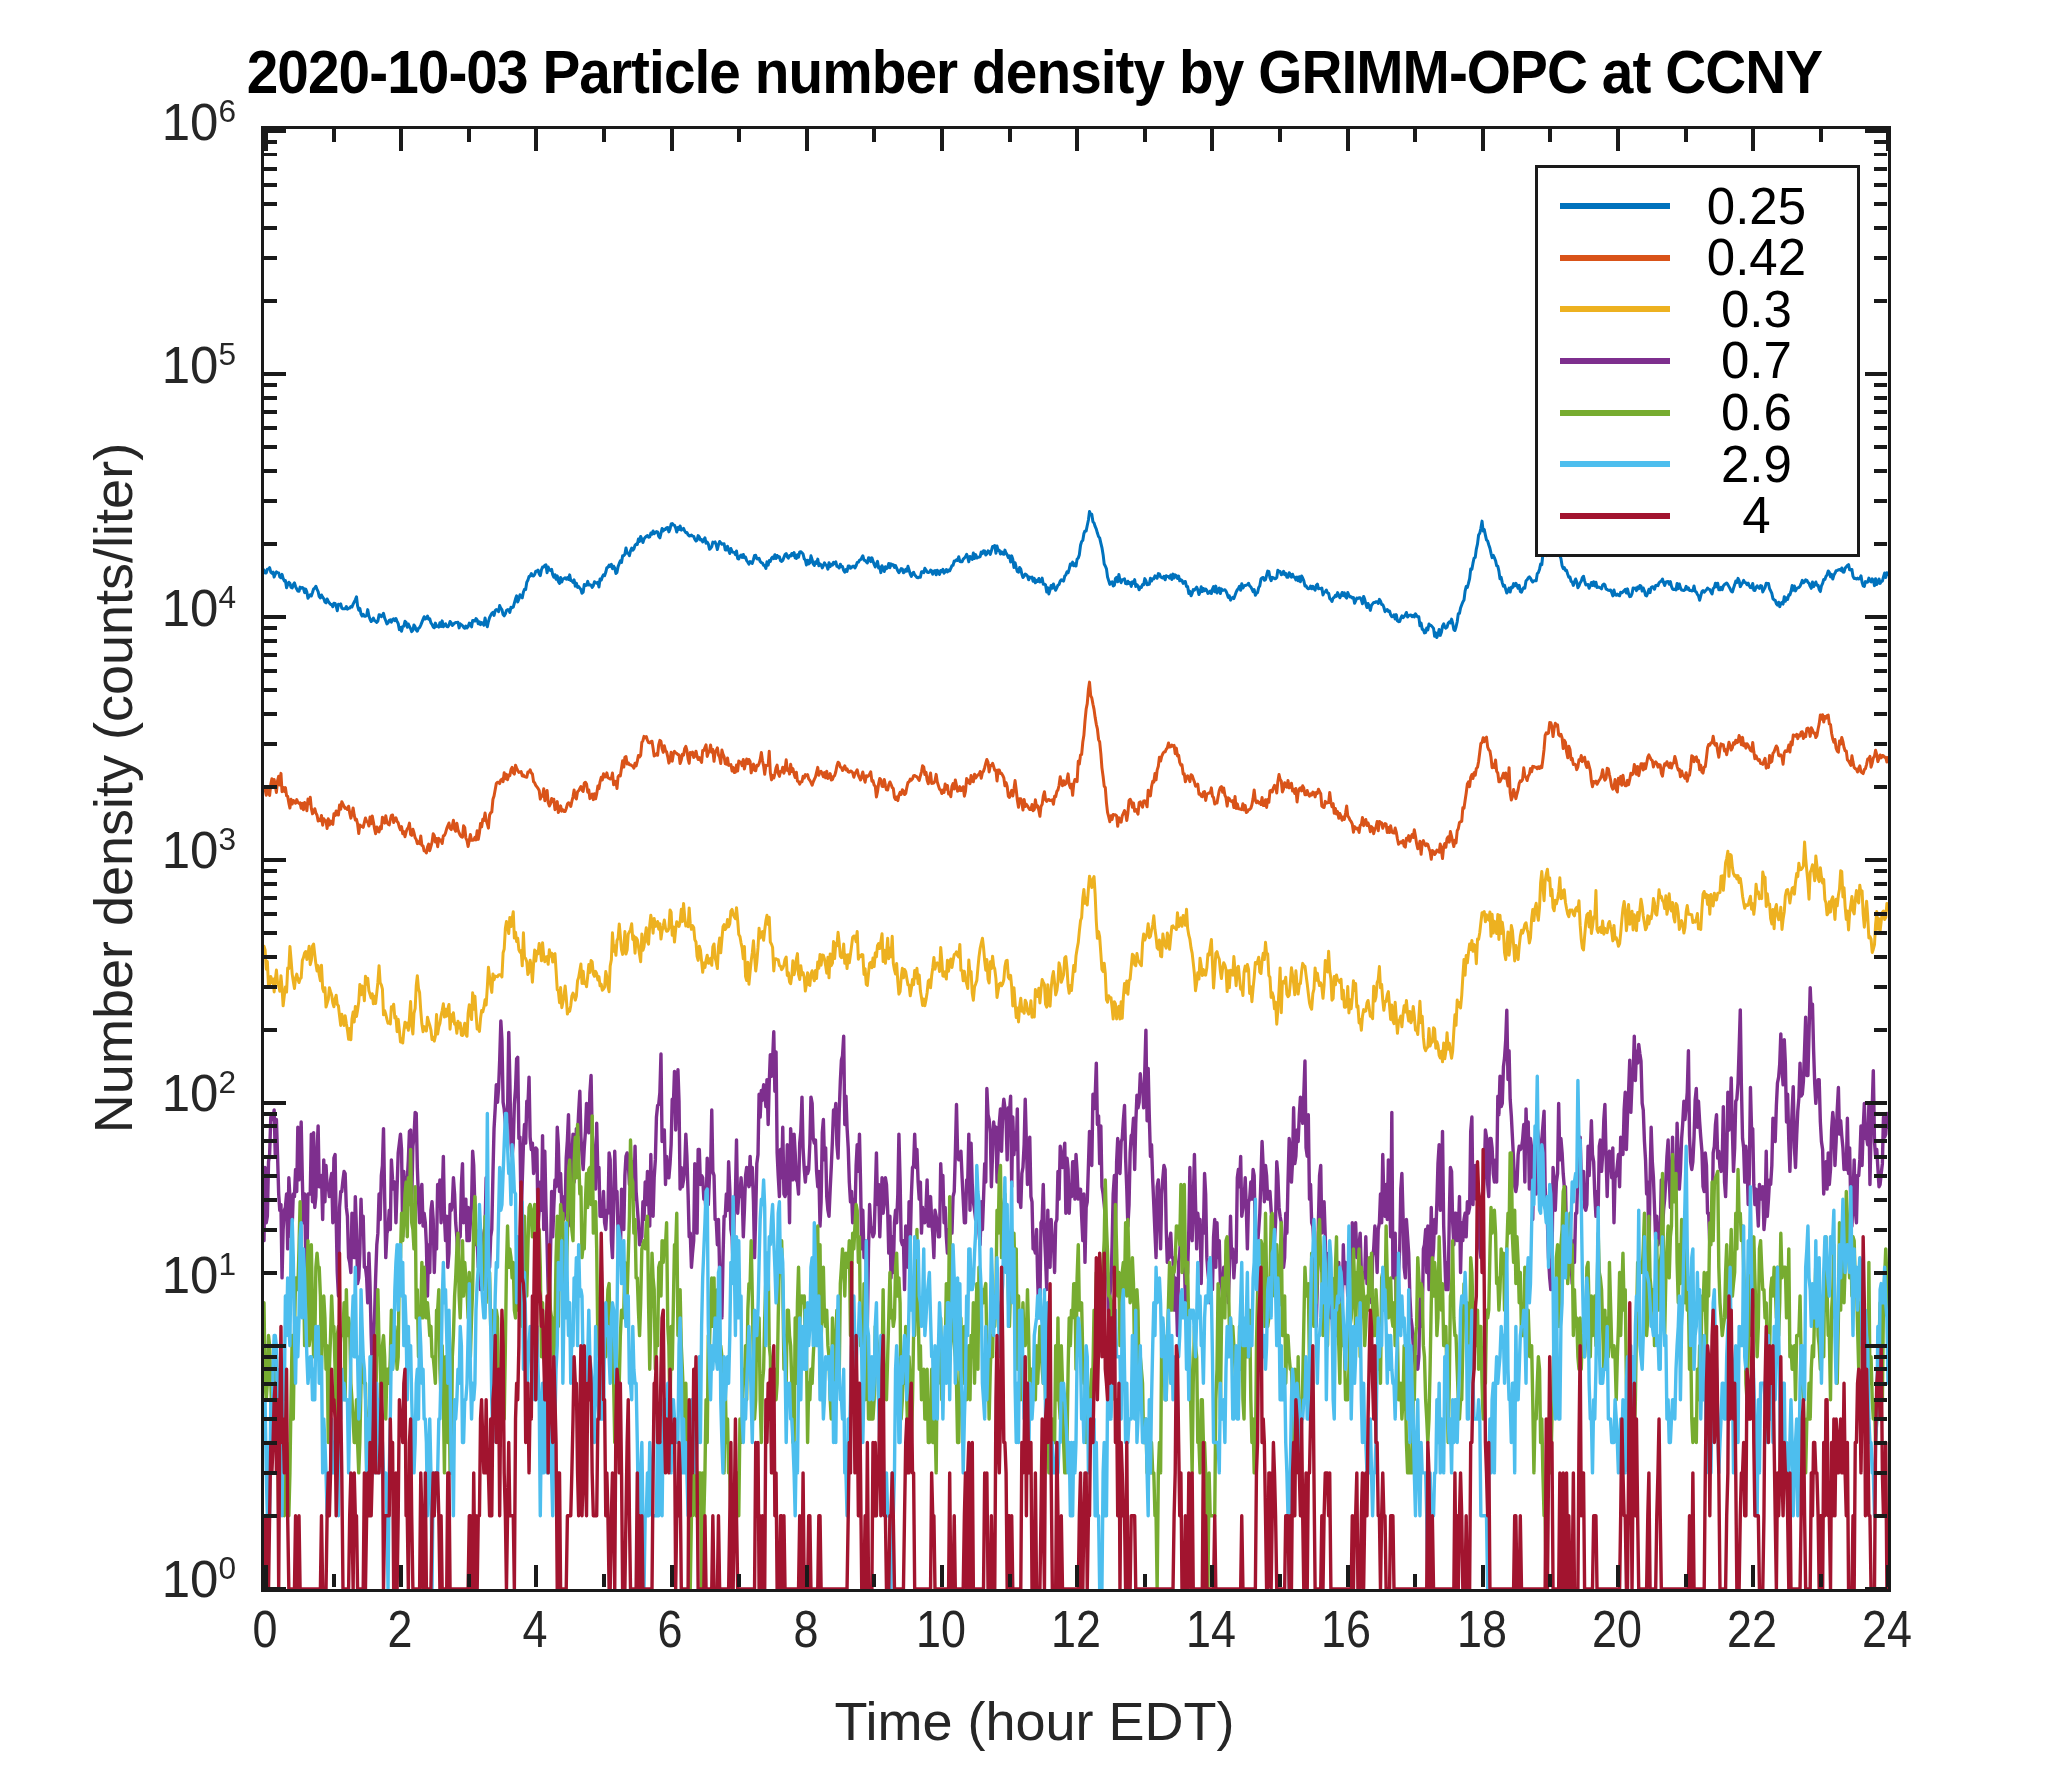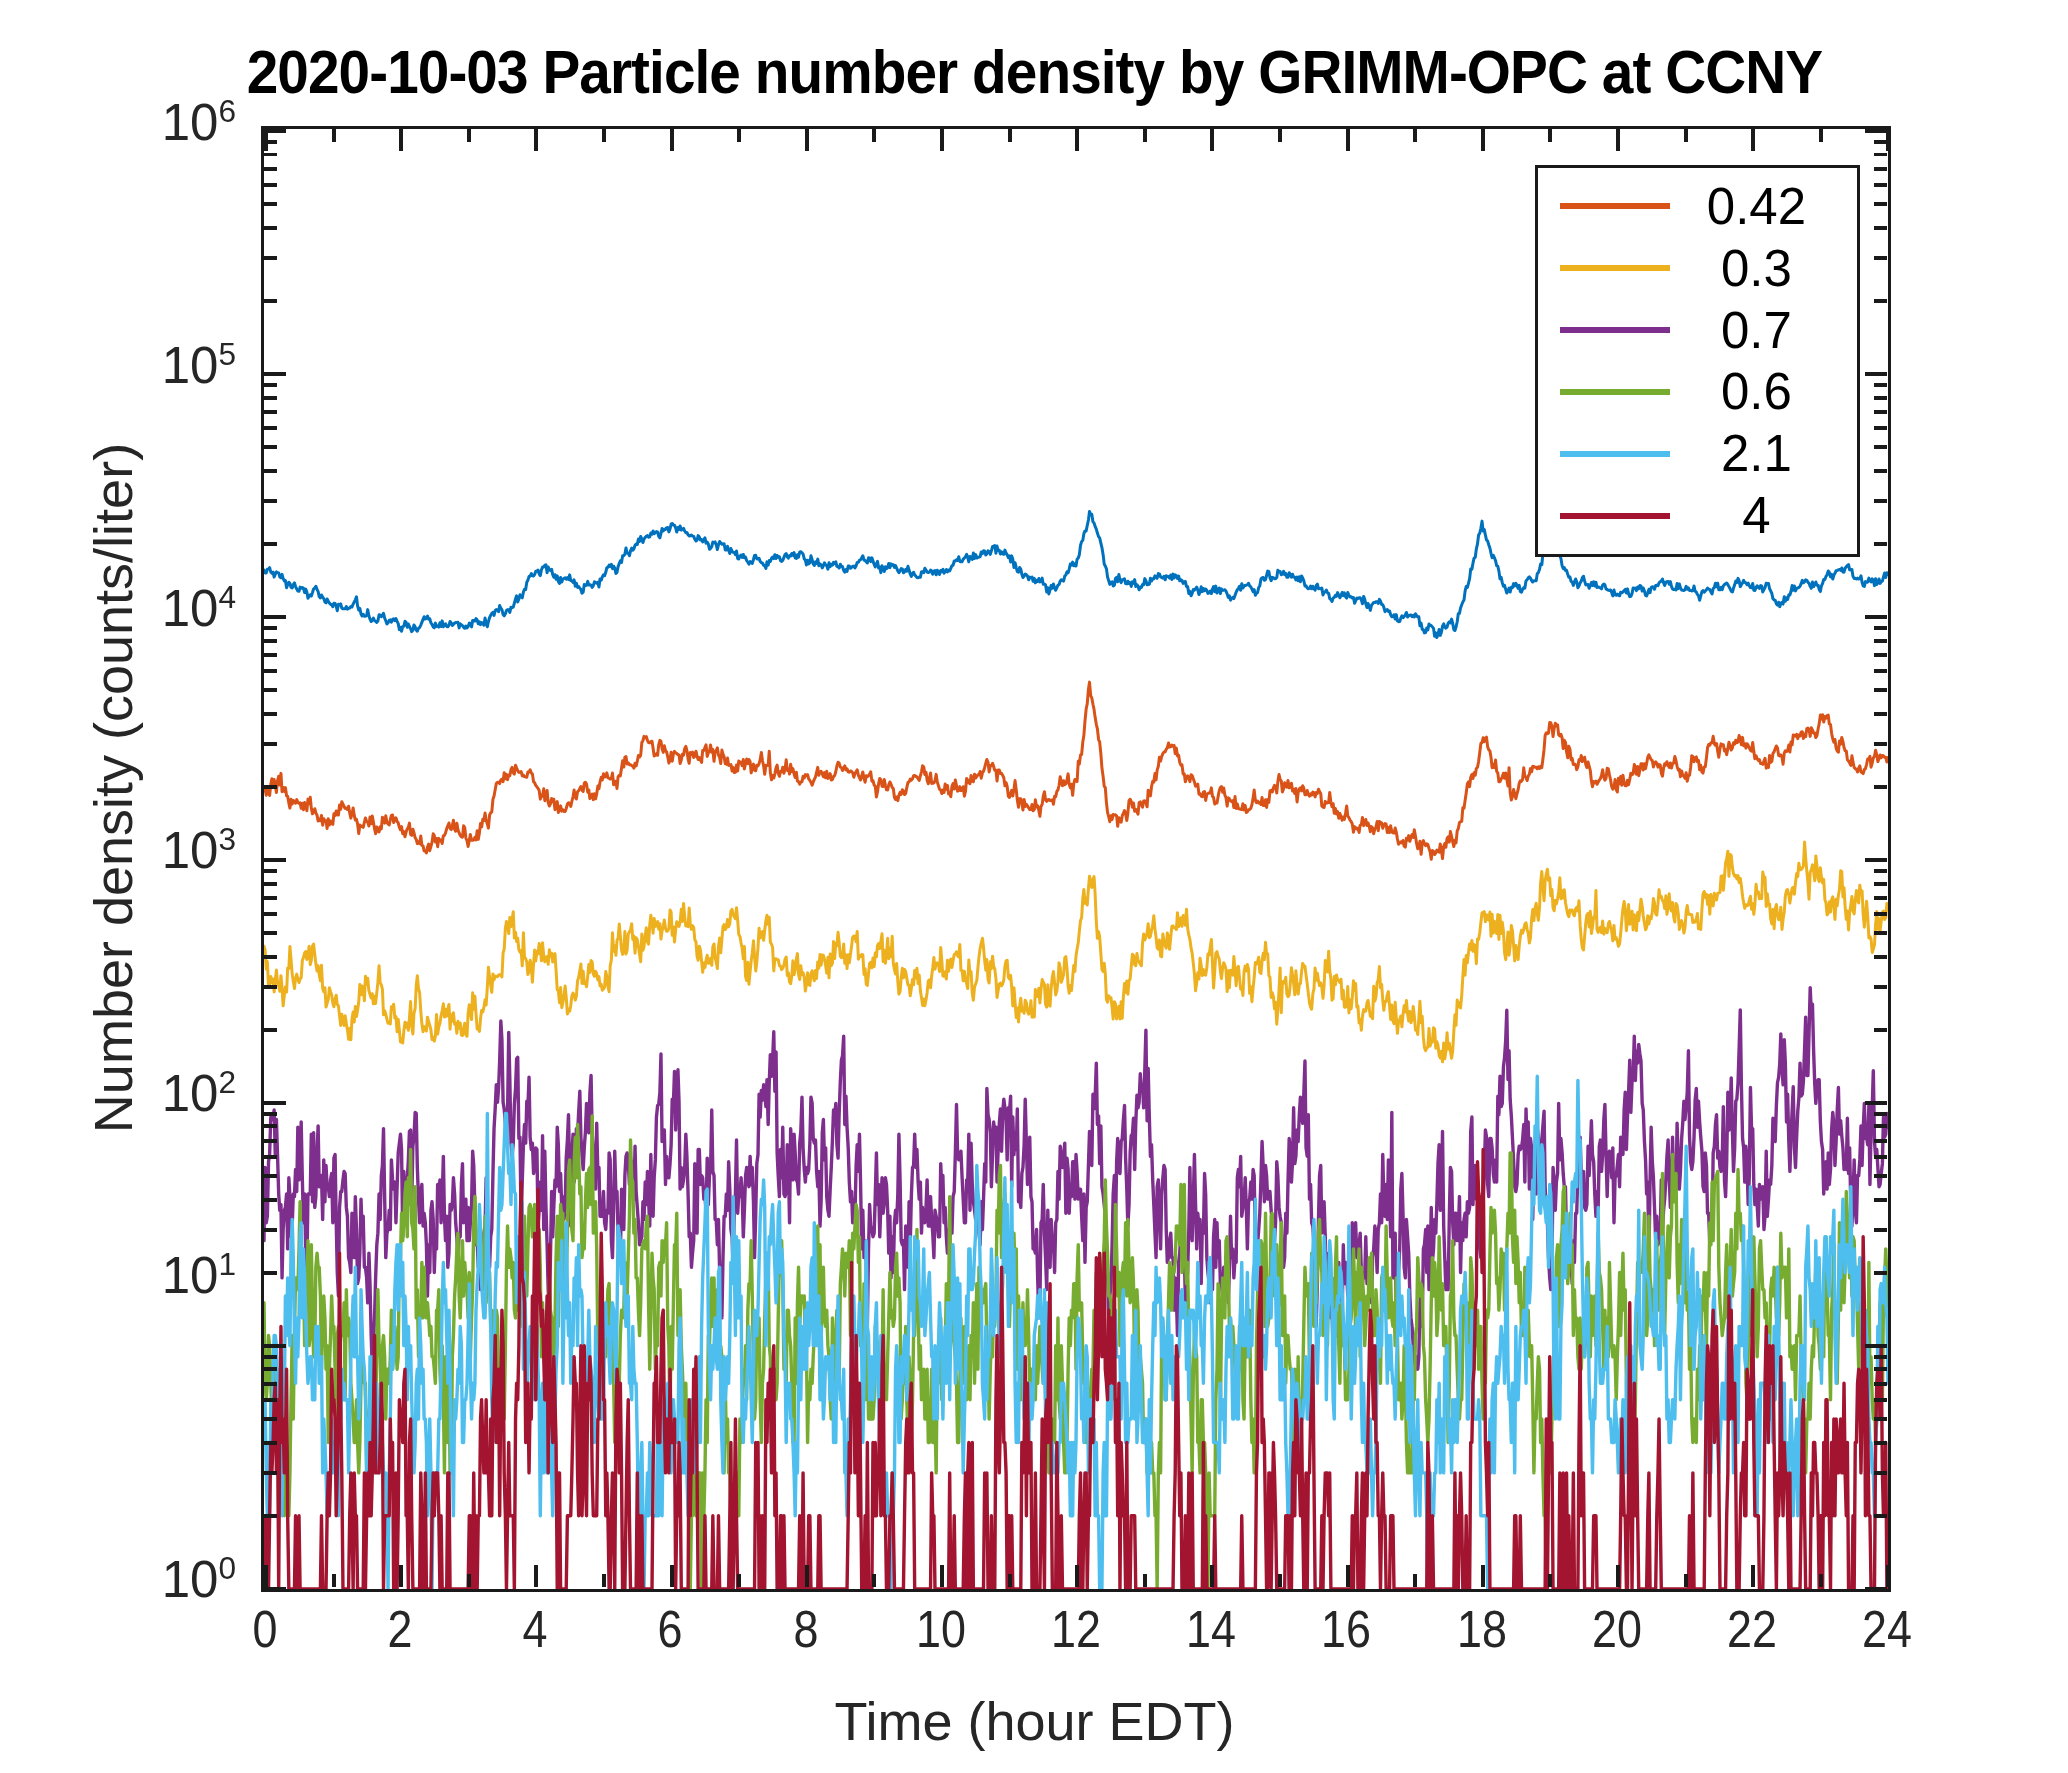--- a/index.html
+++ b/index.html
@@ -266,38 +266,42 @@
         <div class="tick" style="top: 0px; left: 0px; height: 3.9px; width: 21.7px;"></div>
         <div class="tick" style="top: 0px; left: 1601px; height: 3.9px; width: 21.7px;"></div>
       </div>
   </div>
 
   <div class="xlabel">Time (hour EDT)</div>
 
   <div class="legend">
     <div id="legend-rows" style="display: flex; flex-direction: column; justify-content: space-between; height: 100%; padding: 7.9px 0px; box-sizing: border-box;">
         <div class="legend-row">
+          <span class="legend-swatch" style="border-top-color: rgb(0, 114, 189);"></span>
+          <span class="legend-text">0.25</span>
+        </div>
+        <div class="legend-row">
           <span class="legend-swatch" style="border-top-color: rgb(217, 83, 25);"></span>
           <span class="legend-text">0.42</span>
         </div>
         <div class="legend-row">
           <span class="legend-swatch" style="border-top-color: rgb(237, 177, 32);"></span>
           <span class="legend-text">0.3</span>
         </div>
         <div class="legend-row">
           <span class="legend-swatch" style="border-top-color: rgb(126, 47, 142);"></span>
           <span class="legend-text">0.7</span>
         </div>
         <div class="legend-row">
           <span class="legend-swatch" style="border-top-color: rgb(119, 172, 48);"></span>
           <span class="legend-text">0.6</span>
         </div>
         <div class="legend-row">
           <span class="legend-swatch" style="border-top-color: rgb(77, 190, 238);"></span>
-          <span class="legend-text">2.1</span>
+          <span class="legend-text">2.9</span>
         </div>
         <div class="legend-row">
           <span class="legend-swatch" style="border-top-color: rgb(162, 20, 47);"></span>
           <span class="legend-text">4</span>
         </div>
       </div>
   </div>
 
 </div>
 

